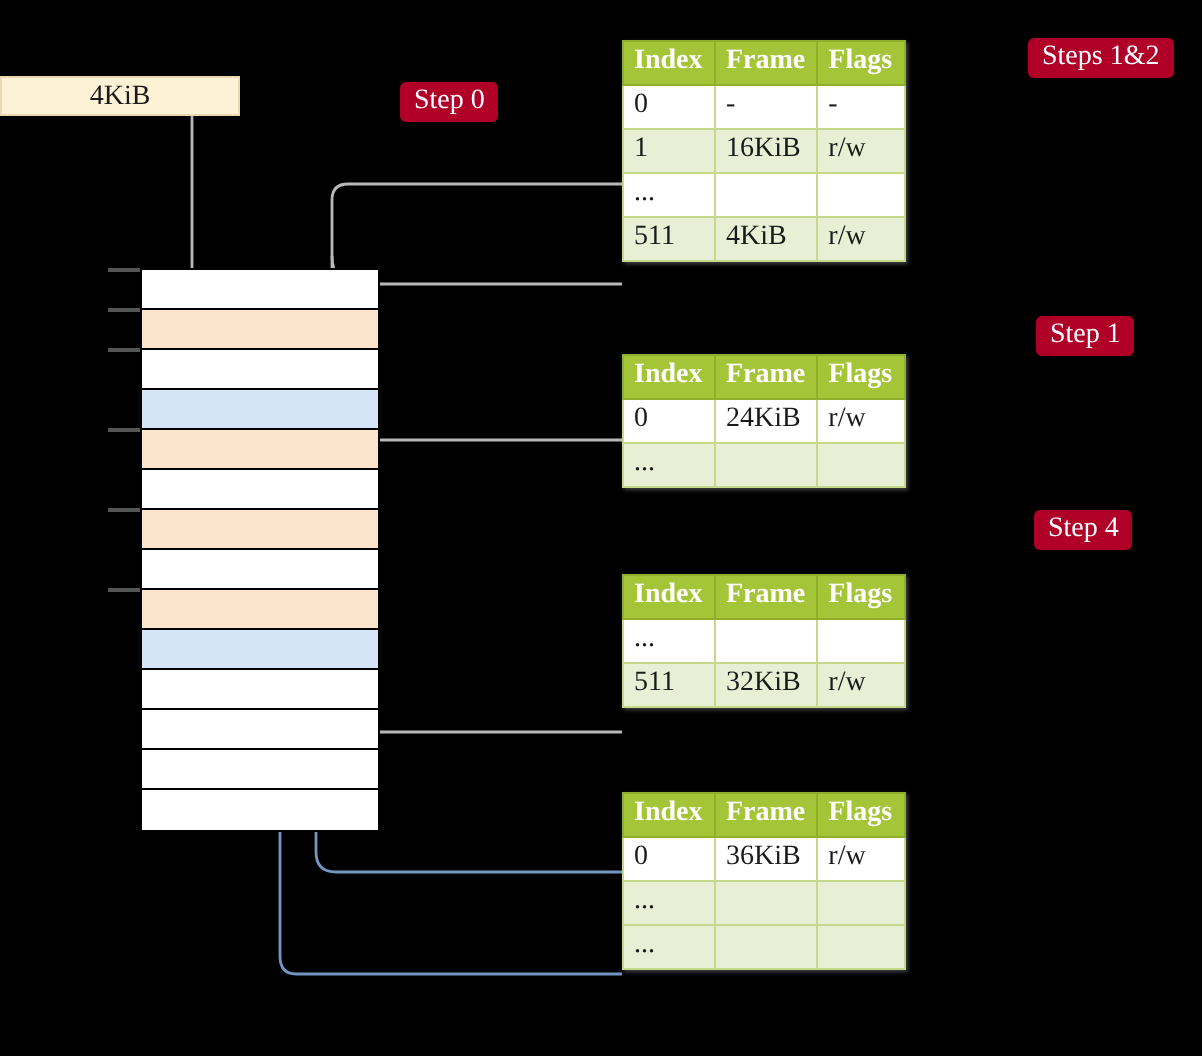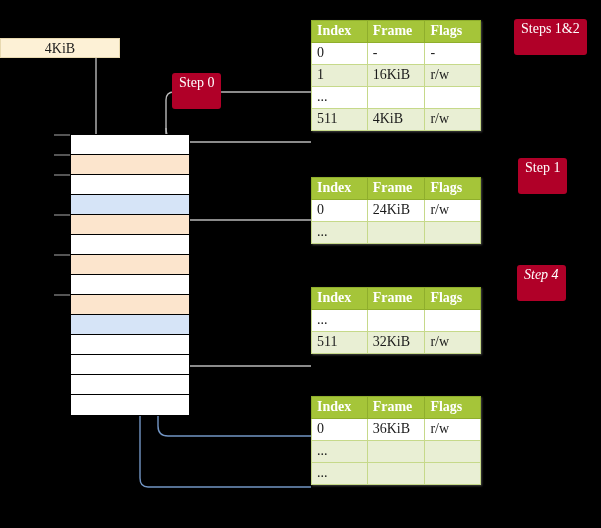--- a/index.html
+++ b/index.html
@@ -40,29 +40,29 @@
     box-sizing: border-box;
   }
 
   
   .badge {
     position: absolute;
     background: #b00028;
     color: #ffffff;
     font-size: 14px;
     line-height: 17px;
-    padding: 1px 7px 18px 7px;
+    padding: 1px 7px 2px 7px;
     border-radius: 3px;
     white-space: nowrap;
     box-shadow: 0 1px 1px rgba(0,0,0,0.5);
   }
-  .badge-step0     { left: 172px; top: 41px; margin-top: 32px; }
+  .badge-step0     { left: 200px; top: 41px; }
   .badge-steps12   { left: 514px; top: 19px; }
   .badge-step3     { left: 518px; top: 158px; }
-  .badge-step4     { left: 517px; top: 265px; font-style: italic; }
+  .badge-step4     { left: 517px; top: 255px; }
 
   
   .memcol {
     position: absolute;
     left: 70px;
     top: 134px;
     width: 120px;
     height: 282px;
     border: 1px solid #000000;
     box-sizing: border-box;
@@ -84,21 +84,21 @@
     position: absolute;
     width: 16px;
     height: 0;
     border-top: 2px solid #555555;
     left: 54px;
   }
 
   
   .ptable {
     position: absolute;
-    width: 170px;
+    width: 142px;
     border-collapse: collapse;
     background: #ffffff;
     box-shadow: 1px 1px 2px rgba(120,120,120,0.55);
   }
   .ptable th {
     background: #a5c539;
     color: #ffffff;
     font-size: 14px;
     font-weight: bold;
     text-align: left;

